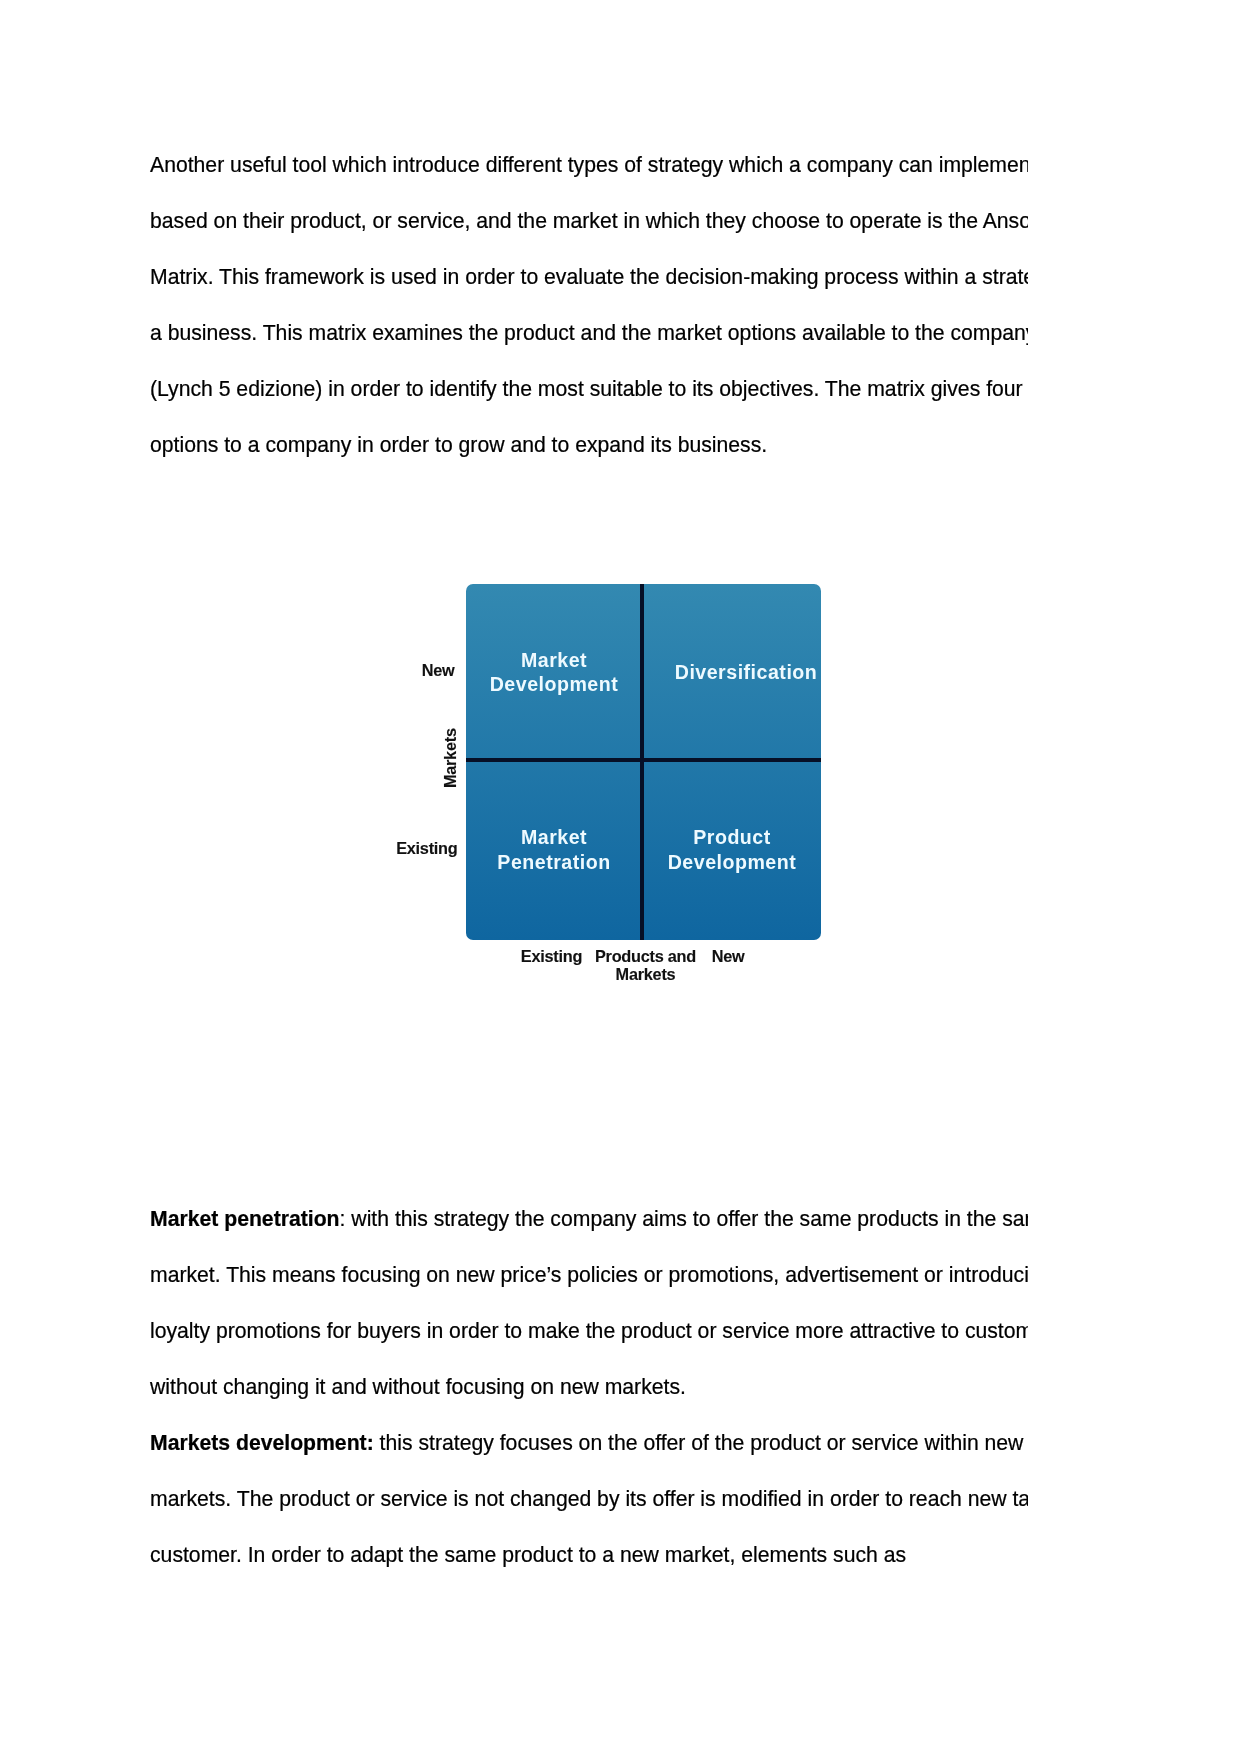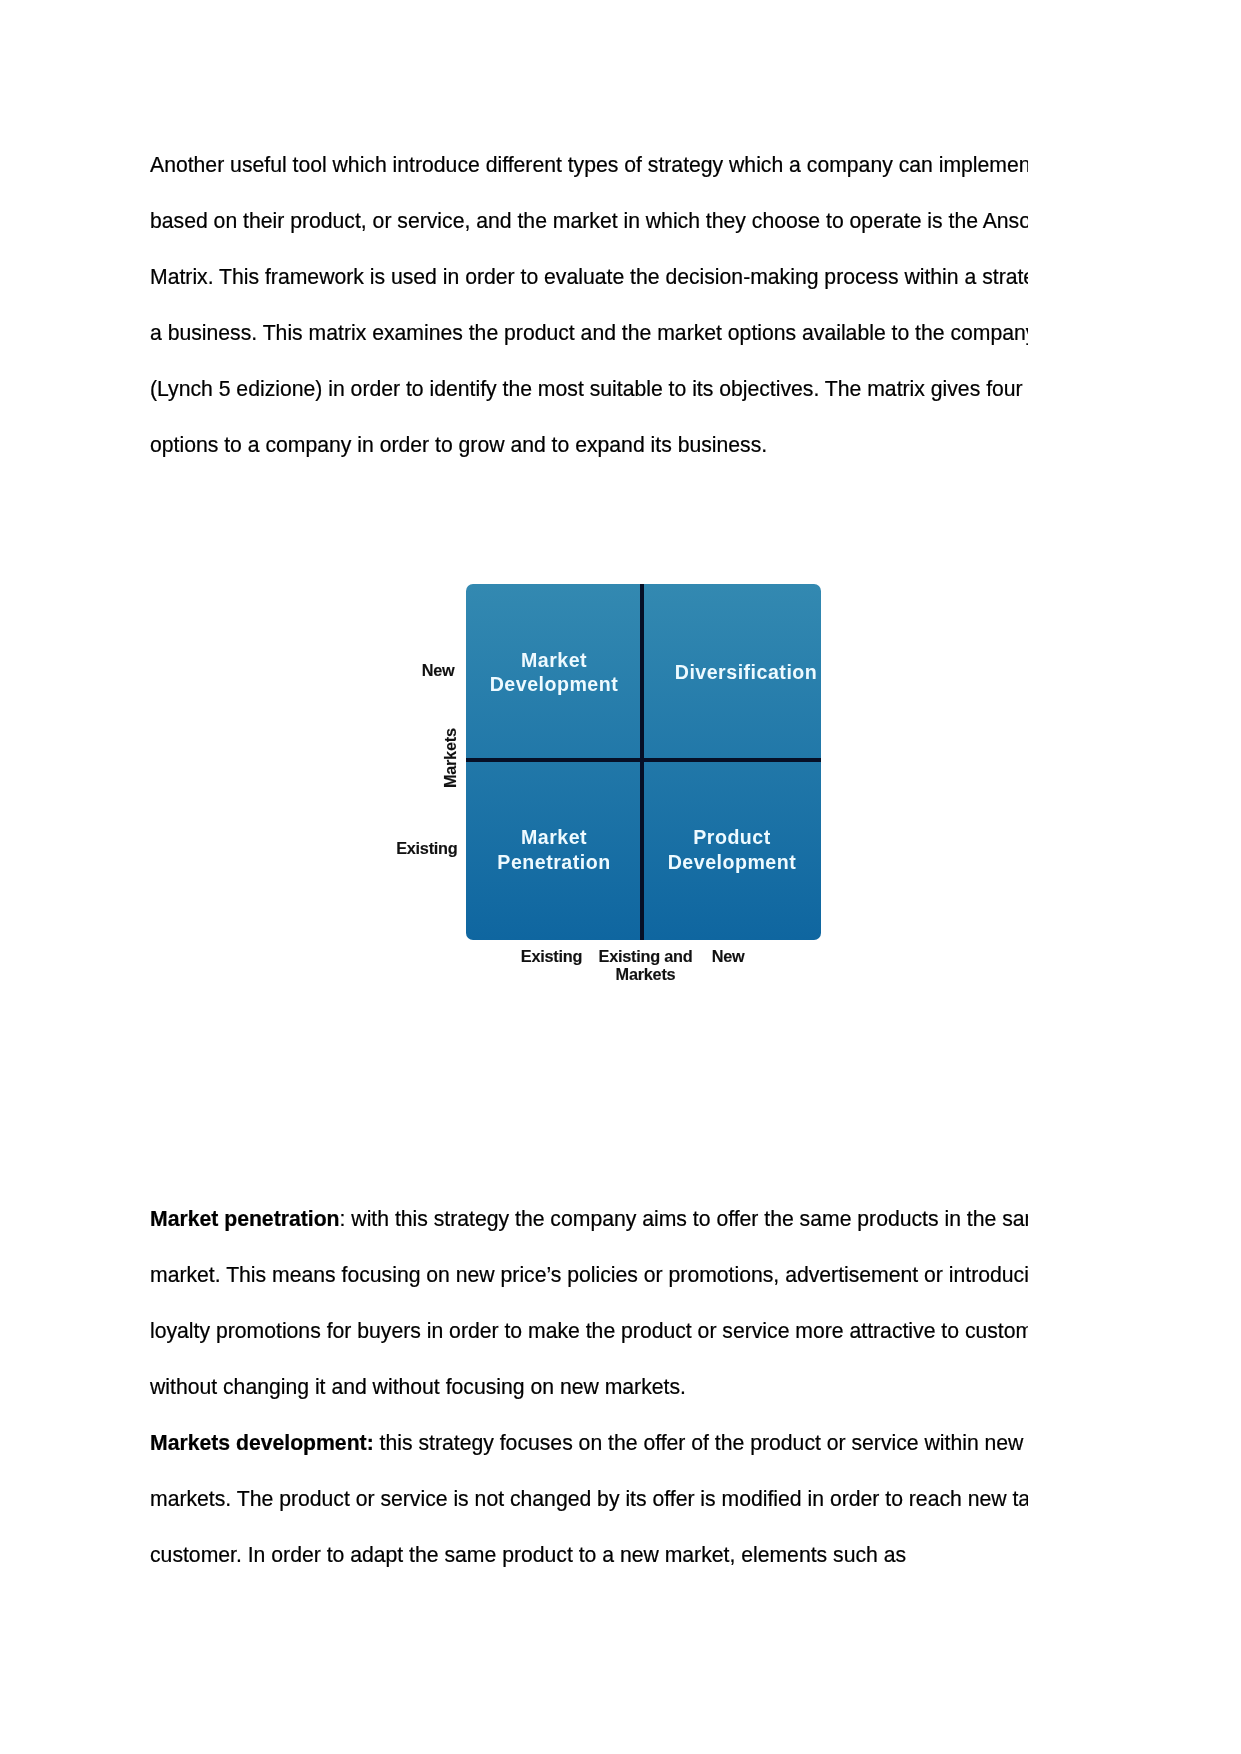--- a/index.html
+++ b/index.html
@@ -60,21 +60,21 @@
       <span>Product</span><br>
       <span>Development</span>
     </div>
 
     <div class="axlabel" style="left:354.5px;top:661.3px;width:100px;text-align:right;">New</div>
     <div class="axlabel" style="left:357.5px;top:839px;width:100px;text-align:right;">Existing</div>
     <div class="axlabel" style="left:405px;top:749px;width:90px;text-align:center;transform:rotate(-90deg);transform-origin:50% 50%;">Markets</div>
 
     <div class="axlabel" style="left:501.5px;top:947px;width:100px;text-align:center;">Existing</div>
     <div class="axlabel" style="left:585.5px;top:947px;width:120px;text-align:center;">
-      <span>Existing and</span><br>
+      <span>Products and</span><br>
       <span>Markets</span>
     </div>
     <div class="axlabel" style="left:678px;top:947px;width:100px;text-align:center;">New</div>
   </div>
 
   <div class="bullet" style="top:1191px;">
     <span class="marker">-</span>
     <span class="body"><b>Market penetration</b><span>: with this strategy the company aims to offer the same products in the same market. This means focusing on new price’s policies or promotions, advertisement or introducing loyalty promotions for buyers in order to make the product or service more attractive to customers without changing it and without focusing on new markets.</span></span>
   </div>
 

